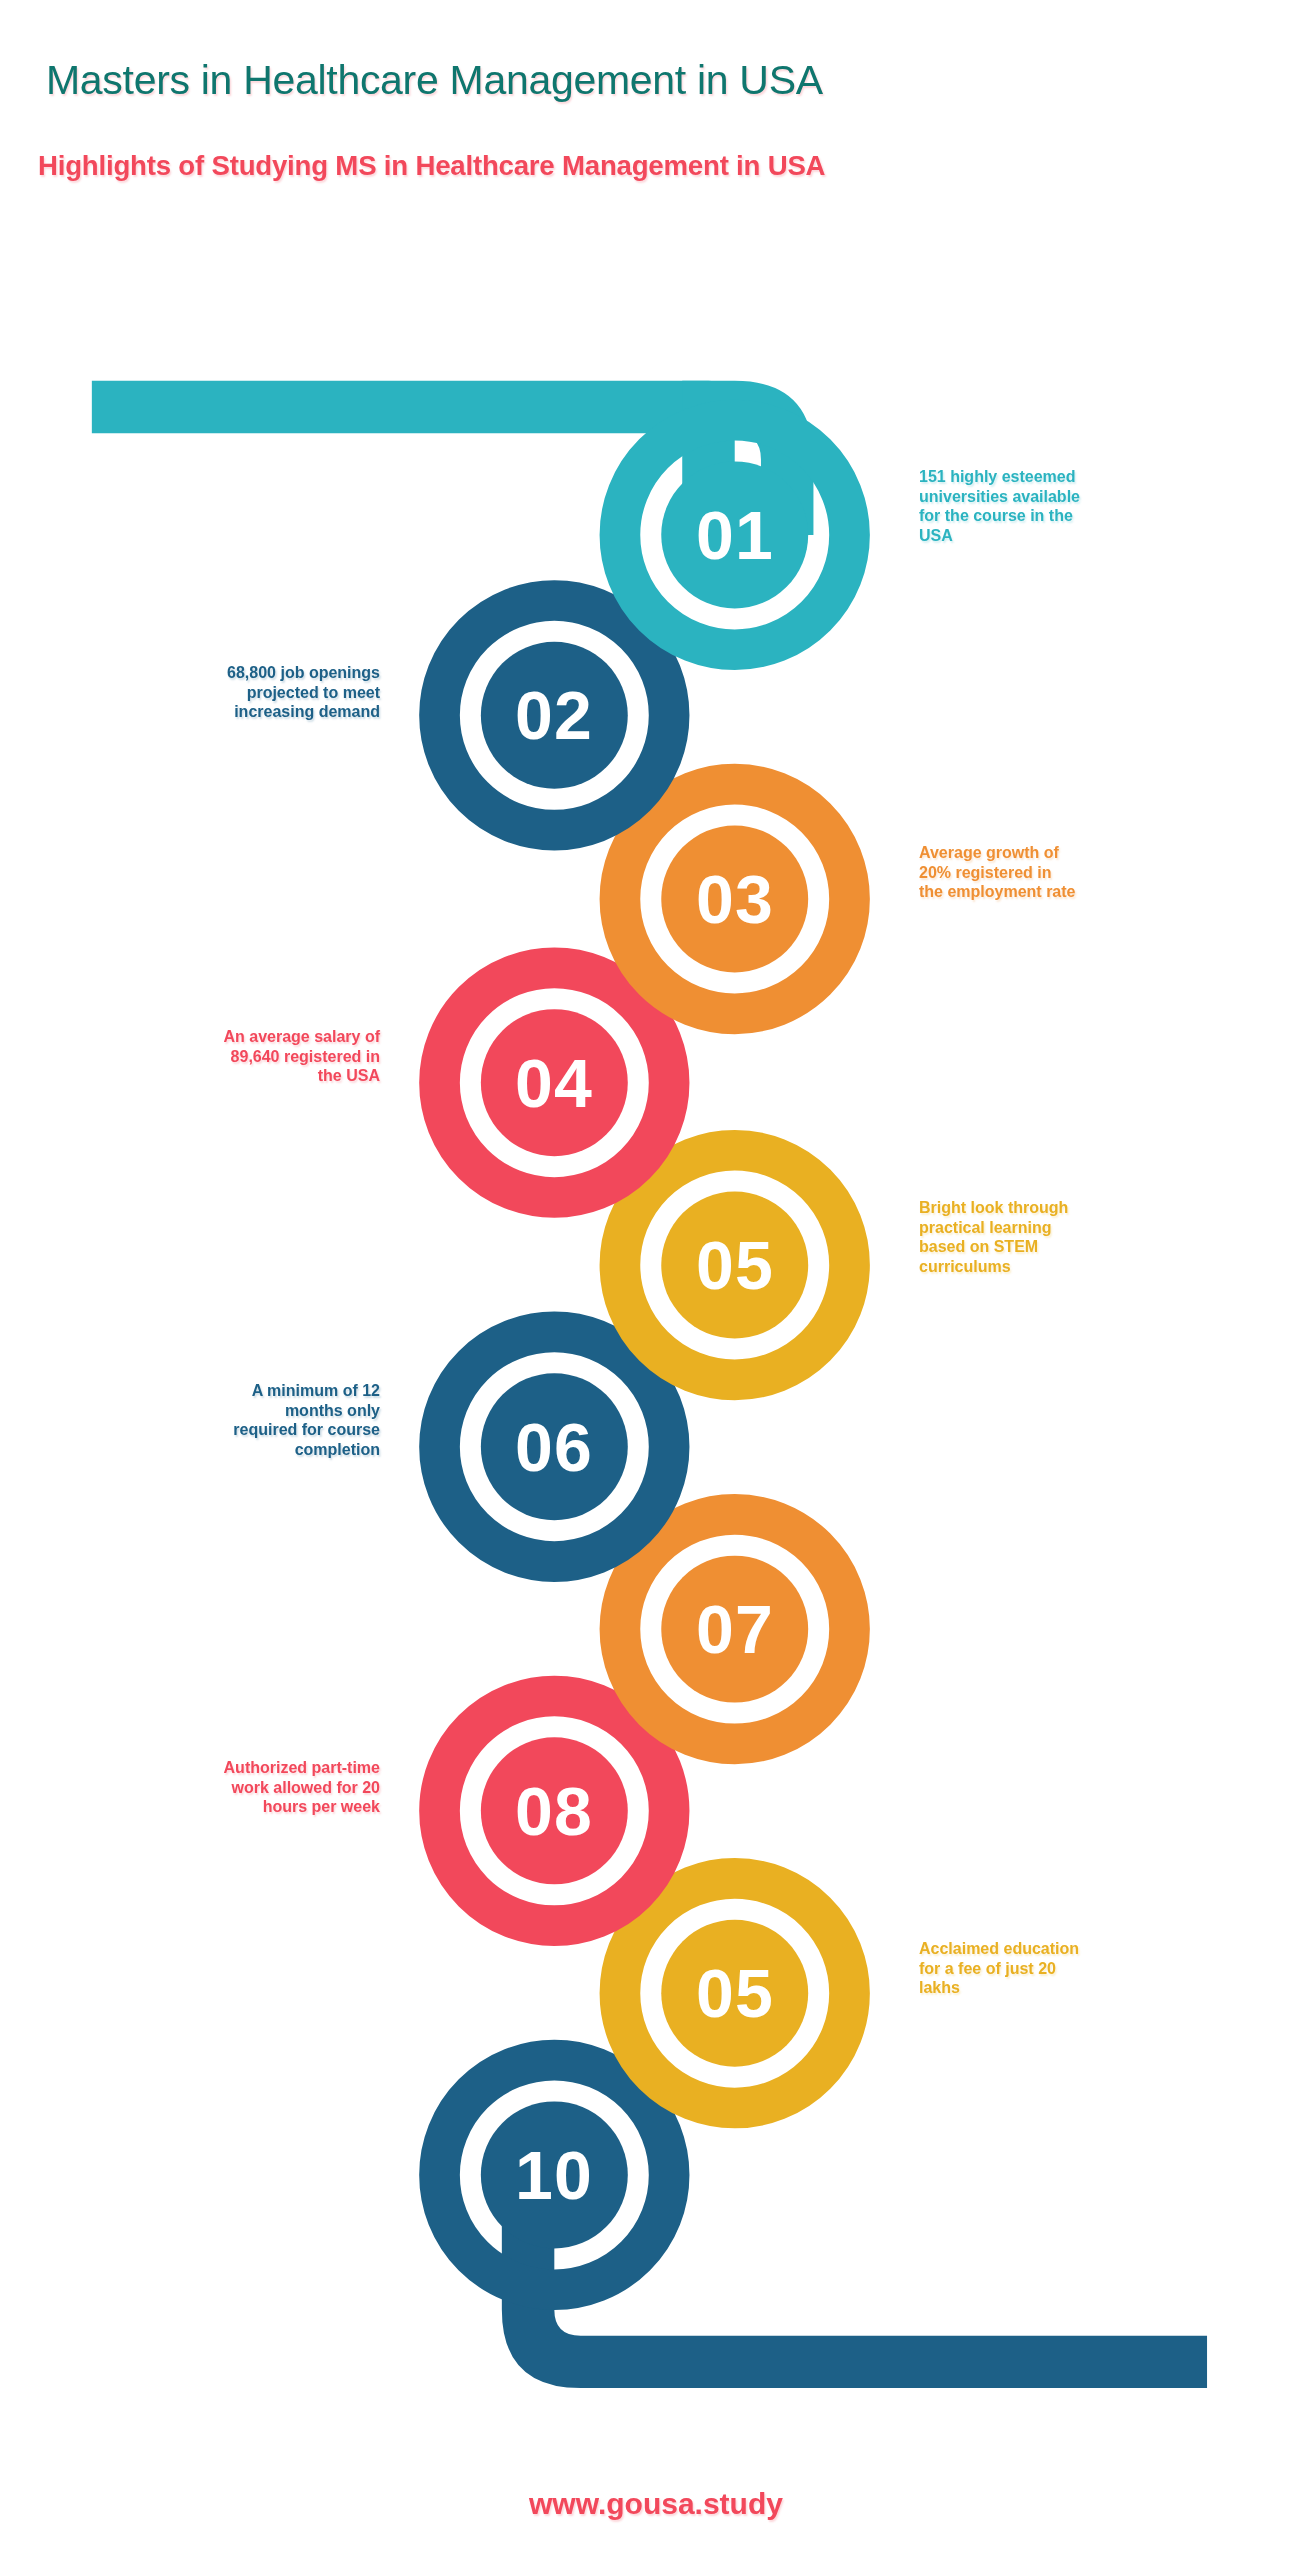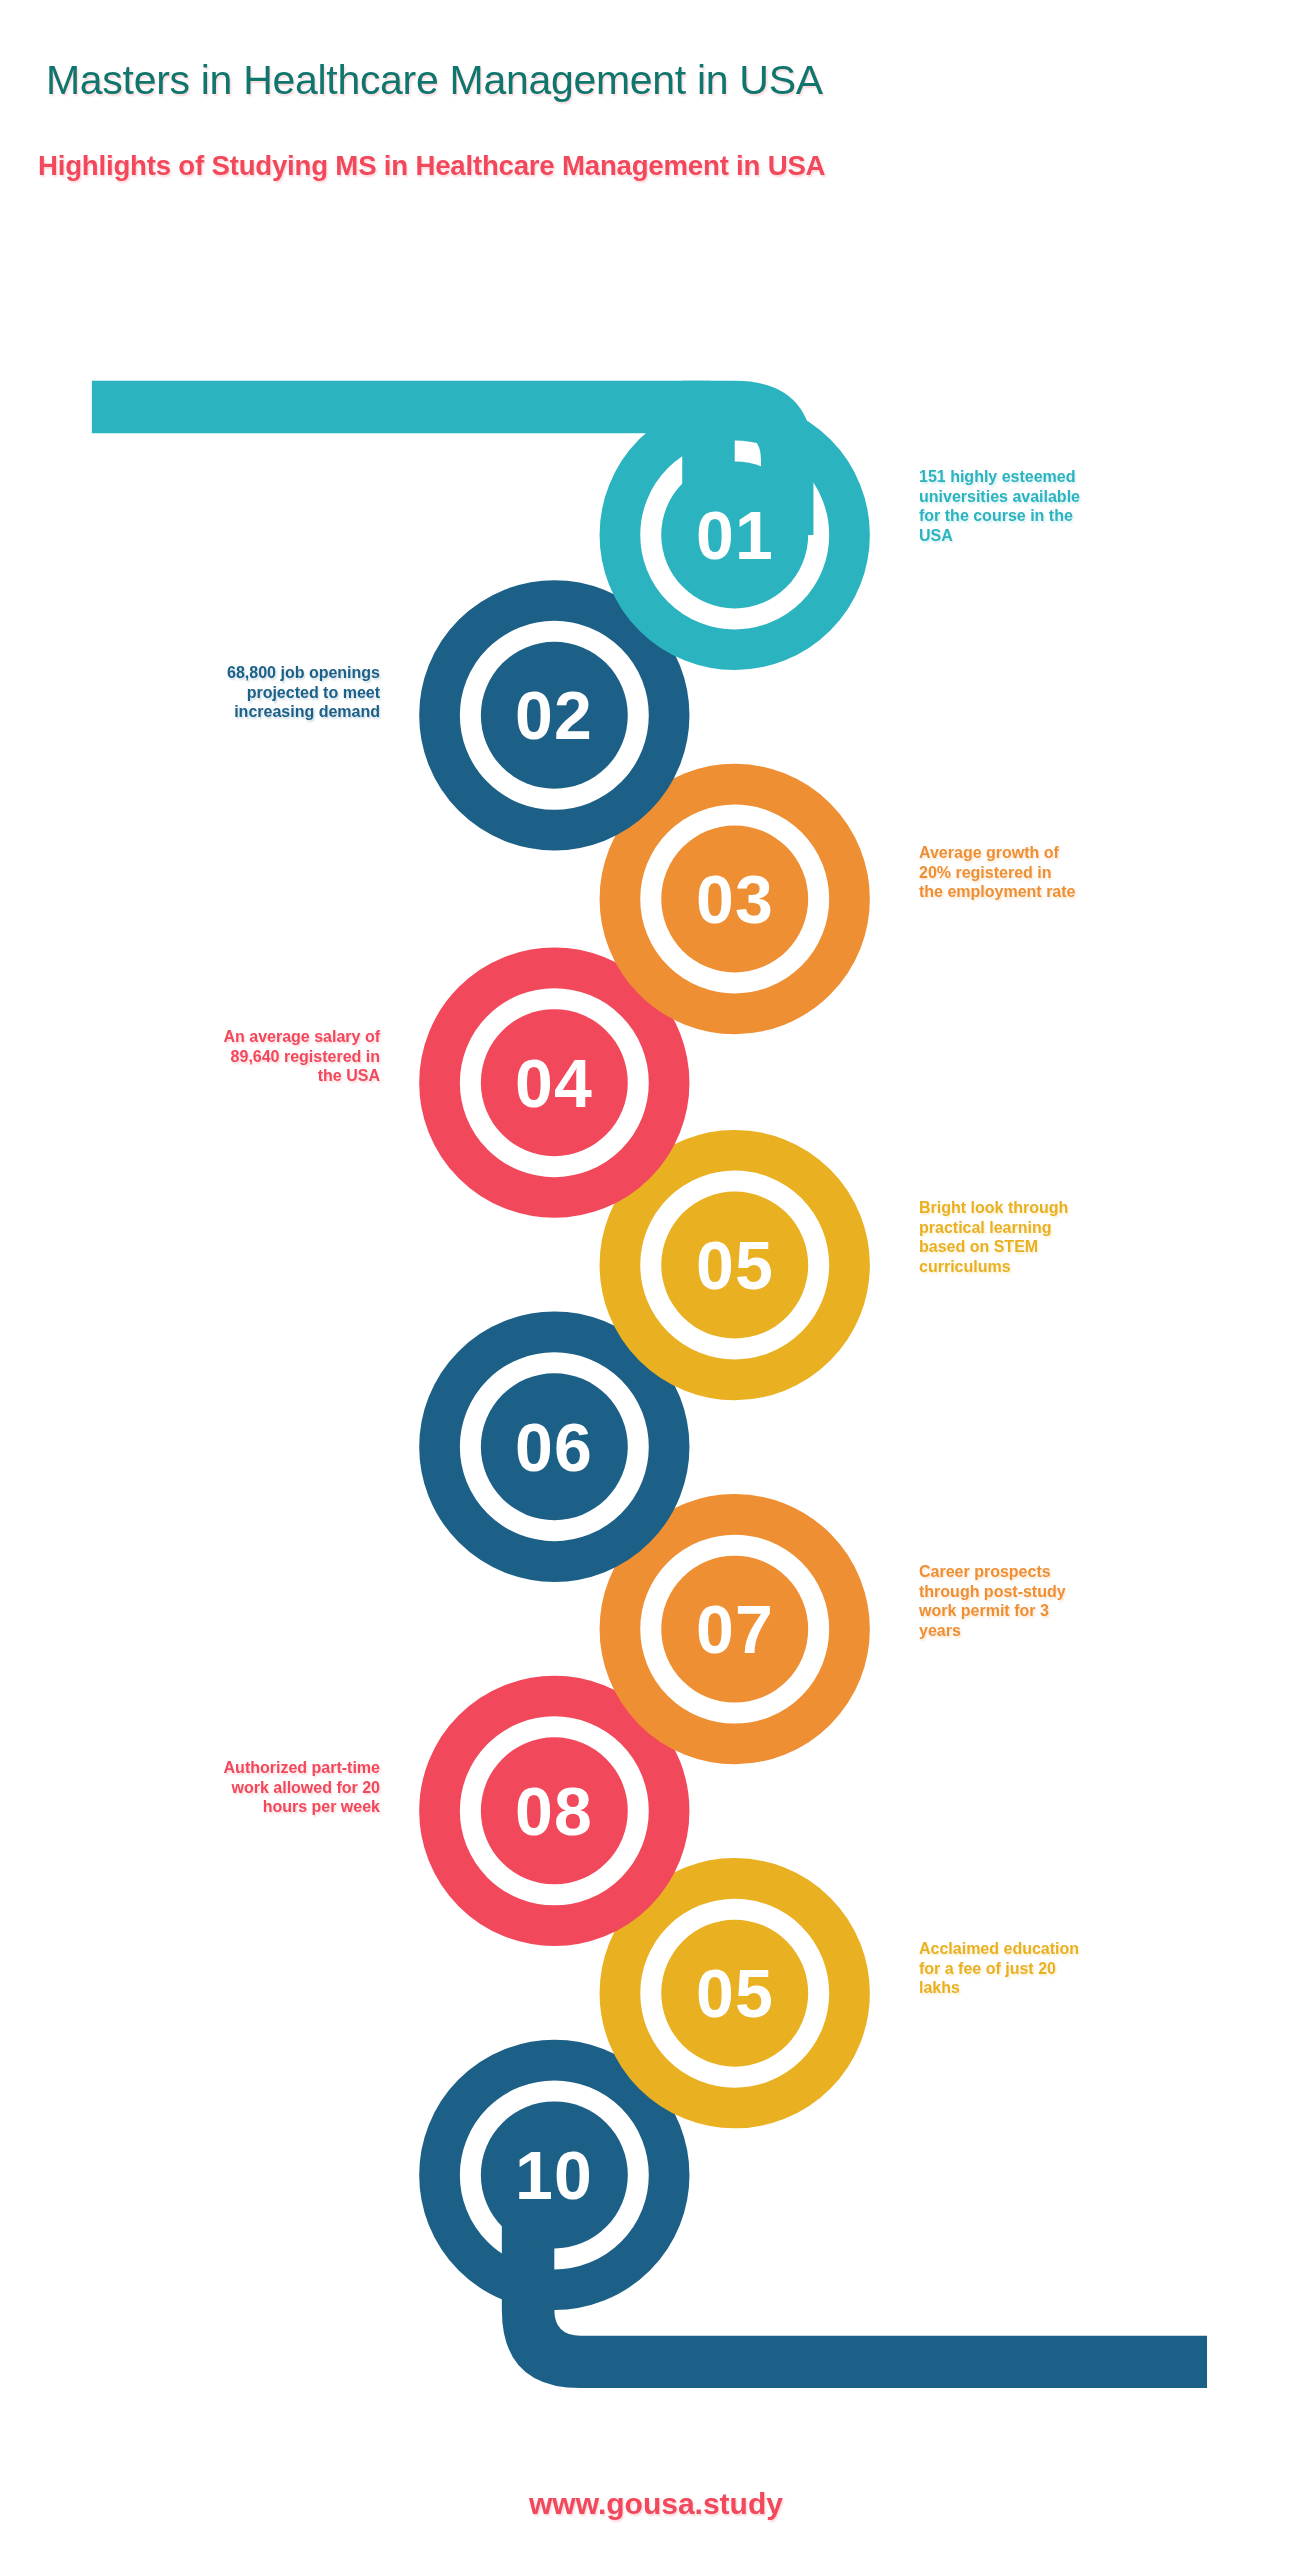--- a/index.html
+++ b/index.html
@@ -202,24 +202,24 @@
   <div class="cap right c-orange" style="left:919px;top:843px;">Average growth of
 20% registered in
 the employment rate</div>
   <div class="cap left  c-red" style="left:13px;top:1027px;">An average salary of
 89,640 registered in
 the USA</div>
   <div class="cap right c-yellow" style="left:919px;top:1198px;">Bright look through
 practical learning
 based on STEM
 curriculums</div>
-  <div class="cap right c-orange" style="left:919px;top:1562px;">Career prospects
-through post-study
-work permit for 3
-years</div>
+  <div class="cap left  c-navy" style="left:13px;top:1381px;">A minimum of 12
+months only
+required for course
+completion</div>
   <div class="cap left  c-red" style="left:13px;top:1758px;">Authorized part-time
 work allowed for 20
 hours per week</div>
   <div class="cap right c-yellow" style="left:919px;top:1939px;">Acclaimed education
 for a fee of just 20
 lakhs</div>
 
   <div class="footer">www.gousa.study</div>
 
 </div>

